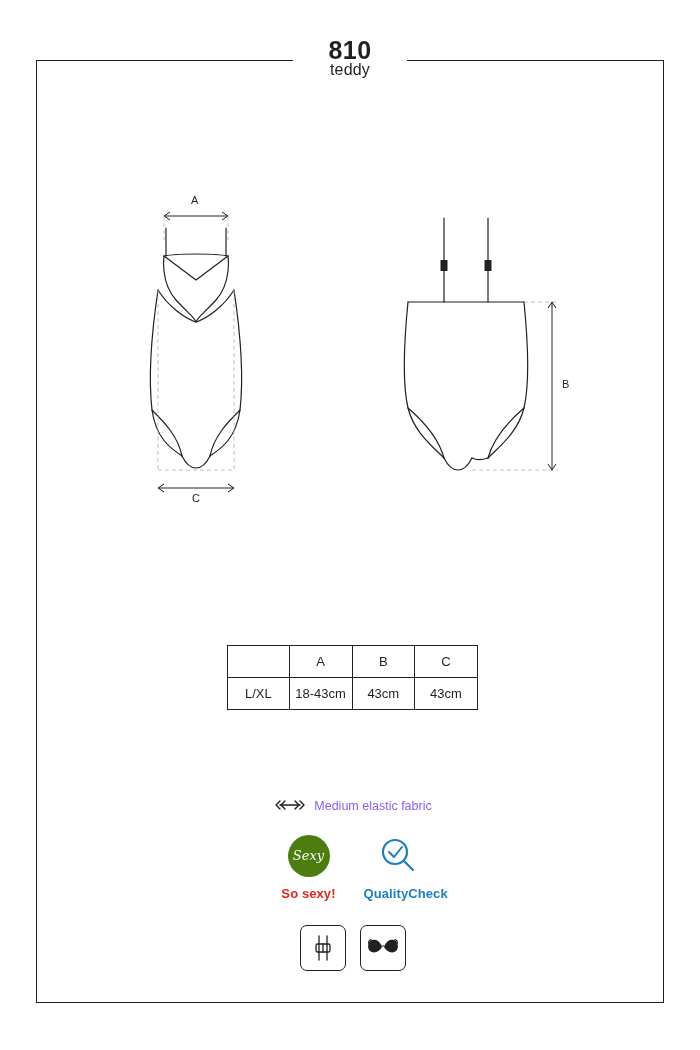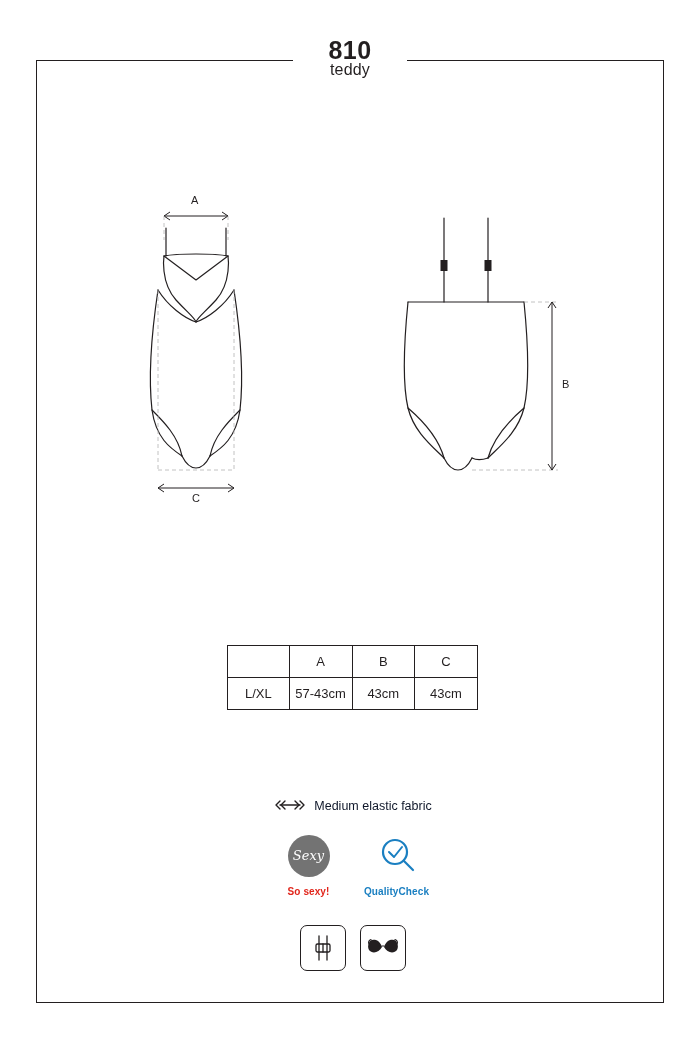--- a/index.html
+++ b/index.html
@@ -109,21 +109,21 @@
     left: 227px;
     top: 797px;
     width: 251px;
     display: flex;
     align-items: center;
     justify-content: center;
     gap: 7px;
   }
   #elastic-note .note-text {
     font-size: 12.5px;
-    color: #0f172a;
+    color: #8b5cf6;
   }
 
   
   #badges {
     position: absolute;
     left: 227px;
     top: 833px;
     width: 251px;
     display: flex;
     justify-content: center;
@@ -133,34 +133,34 @@
     width: 66px;
     text-align: center;
   }
   .badge-art {
     height: 46px;
     display: flex;
     align-items: center;
     justify-content: center;
   }
   .badge-label {
-    font-size: 10px;
+    font-size: 13px;
     font-weight: bold;
     margin-top: 7px;
     letter-spacing: 0.1px;
   }
   .badge-sexy .badge-label { color: #e1251b; }
   .badge-stretch .badge-label { color: #e5447f; }
   .badge-quality .badge-label { color: #1a7fc1; }
 
   .sexy-circle {
     width: 42px;
     height: 42px;
     border-radius: 50%;
-    background: #737373;
+    background: #4d7c0f;
     color: #ffffff;
     font-family: "DejaVu Serif", serif;
     font-style: italic;
     font-size: 13px;
     line-height: 42px;
     text-align: center;
   }
 
   
   #care-icons {
@@ -285,21 +285,21 @@
   <table id="size-table">
     <tbody>
       <tr>
         <th class="col-size"></th>
         <th class="col-a">A</th>
         <th class="col-b">B</th>
         <th class="col-c">C</th>
       </tr>
       <tr>
         <td>L/XL</td>
-        <td>57-43cm</td>
+        <td>18-43cm</td>
         <td>43cm</td>
         <td>43cm</td>
       </tr>
     </tbody>
   </table>
 
   <div id="elastic-note">
     <span>
       <svg width="34" height="12" viewBox="0 0 34 12">
         <g stroke="#231f20" stroke-width="1.4" fill="none" stroke-linecap="round" stroke-linejoin="round">

